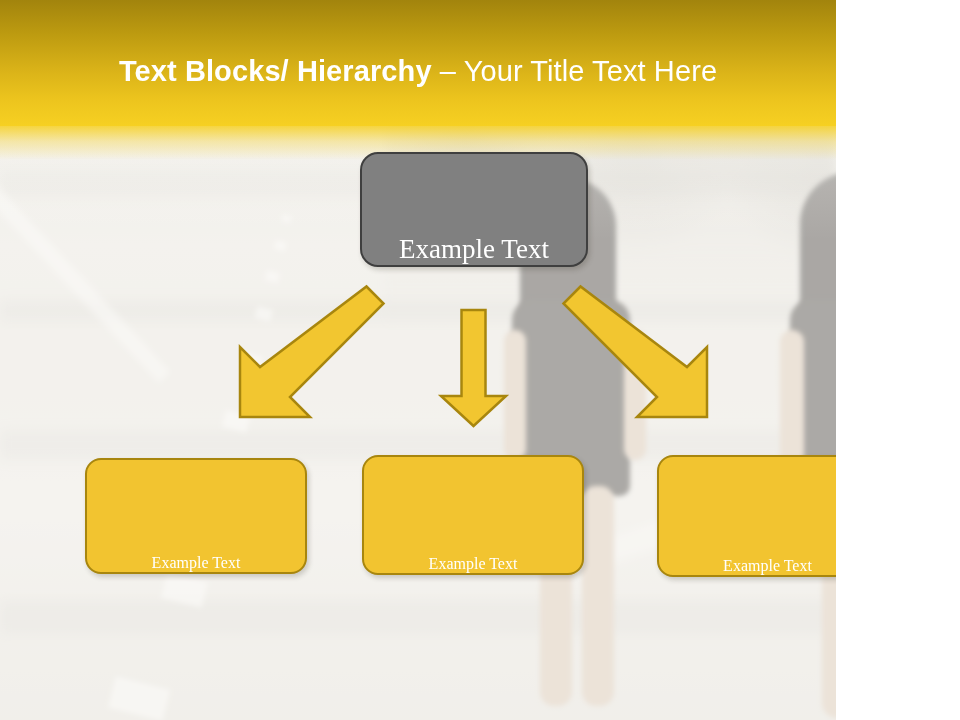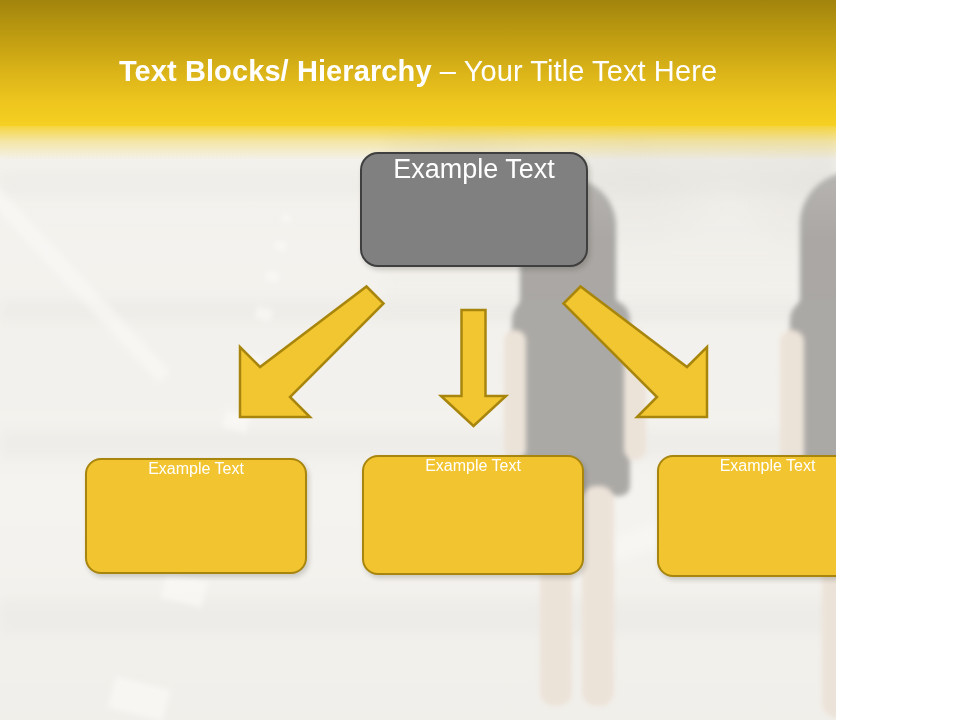--- a/index.html
+++ b/index.html
@@ -146,26 +146,27 @@
     white-space: nowrap;
   }
   .title .t-bold { font-weight: bold; }
   .title .t-light { font-weight: normal; }
 
   
   .node {
     position: absolute;
     box-sizing: border-box;
     display: flex;
-    align-items: flex-start;
+    align-items: flex-end;
     justify-content: center;
     border-radius: 16px;
     color: #ffffff;
     text-align: center;
     box-shadow: 2px 3px 5px rgba(60,55,40,.22);
+    font-family: Liberation Serif, serif;
   }
   .node-top {
     left: 360px; top: 152px;
     width: 228px; height: 115px;
     background: #808080;
     border: 2.5px solid #3f3f3f;
     font-size: 27px;
     border-radius: 18px;
   }
   .node-leaf {

